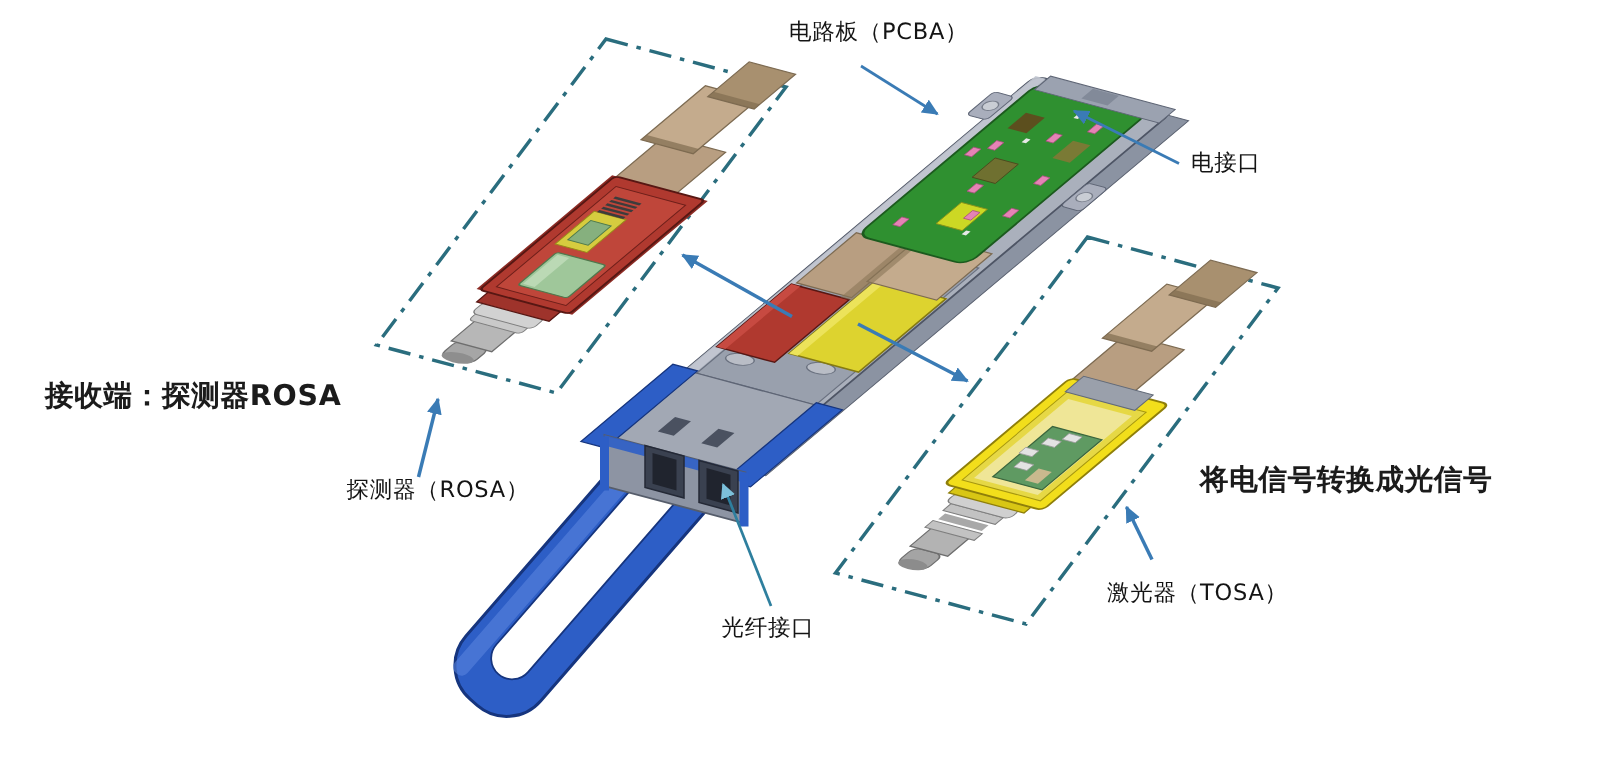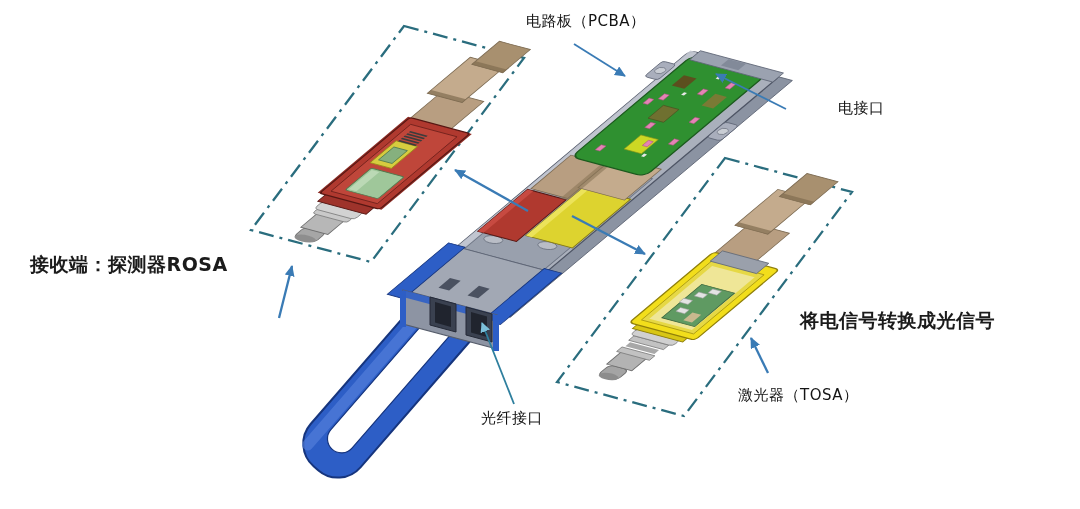--- a/index.html
+++ b/index.html
@@ -161,21 +161,22 @@
   <line x1="574" y1="44" x2="625" y2="76" stroke="#3a7bb5" stroke-width="1.8" marker-end="url(#ah)"></line>
   <line x1="786" y1="109" x2="716" y2="74" stroke="#3a7bb5" stroke-width="1.8" marker-end="url(#ah)"></line>
   <line x1="528" y1="211" x2="455" y2="170" stroke="#3a7bb5" stroke-width="2.3" marker-end="url(#ah)"></line>
   <line x1="572" y1="216" x2="645" y2="254" stroke="#3a7bb5" stroke-width="2.3" marker-end="url(#ah)"></line>
   <line x1="279" y1="318" x2="292" y2="266" stroke="#3a7bb5" stroke-width="2.3" marker-end="url(#ah)"></line>
   <line x1="768" y1="373" x2="751" y2="338" stroke="#3a7bb5" stroke-width="2.3" marker-end="url(#ah)"></line>
   <line x1="514" y1="404" x2="482" y2="323" stroke="#2e7f9e" stroke-width="1.8" marker-end="url(#ah2)"></line>
 </svg>
 
   <div class="lbl" style="left:526px; top:12px;">电路板（PCBA）</div>
-  <div class="lbl" style="left:838px; top:99px;">电接口</div>
+  <div class="lbl" style="left:794px; top:99px;">电接口</div>
+  <div class="lbl" style="left:231px; top:317px;">探测器（ROSA）</div>
   <div class="lbl" style="left:738px; top:386px;">激光器（TOSA）</div>
   <div class="lbl" style="left:481px; top:409px;font-family:Liberation Mono, monospace;">光纤接口</div>
 
   <div class="callout" style="left:30px; top:250px;">
     <div>接收端：探测器ROSA</div>
   </div>
   <div class="callout" style="left:800px; top:306px;">
     <div>将电信号转换成光信号</div>
   </div>
 

